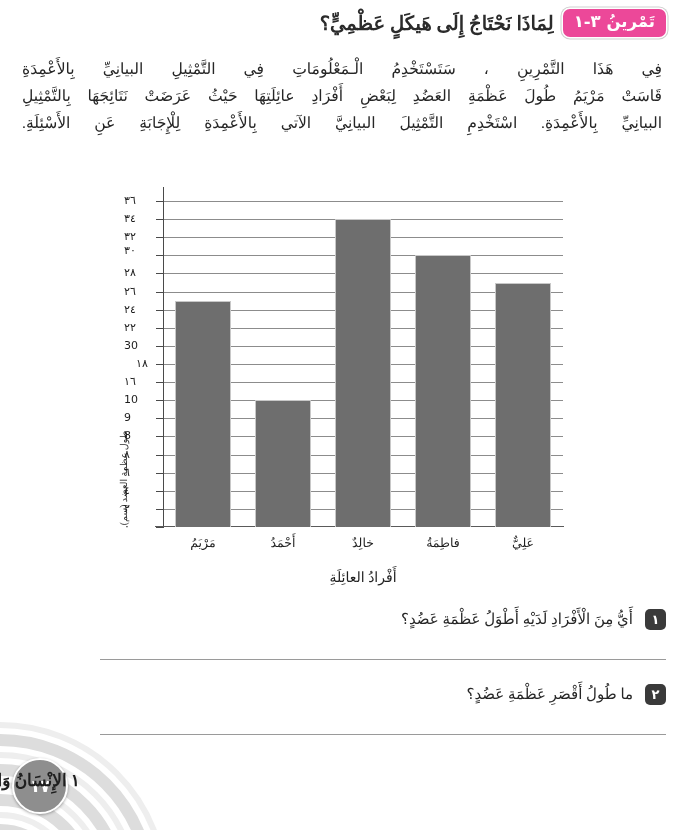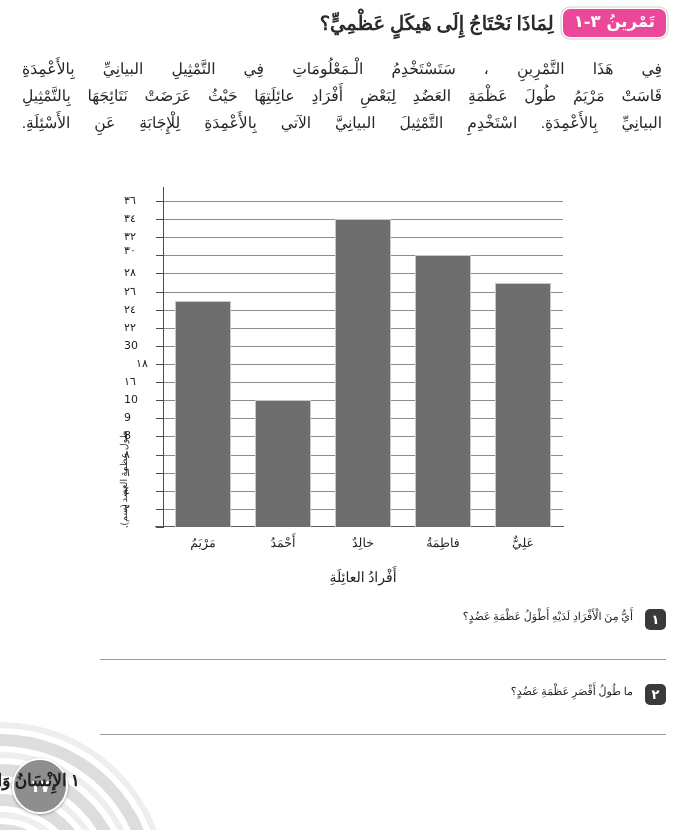--- a/index.html
+++ b/index.html
@@ -197,21 +197,21 @@
     color: #ffffff;
     font-size: 13px;
     line-height: 21px;
     text-align: center;
     font-family: "DejaVu Sans", "Liberation Sans", sans-serif;
     font-weight: bold;
     margin-top: 1px;
   }
   .q-text {
     flex: 1 1 auto;
-    font-size: 11px;
+    font-size: 15px;
     line-height: 1.5;
     color: #262626;
     text-align: right;
   }
   .rule {
     position: absolute;
     left: 100px;
     right: 24px;
     height: 0;
     border-top: 1.6px solid #9a9a9a;

